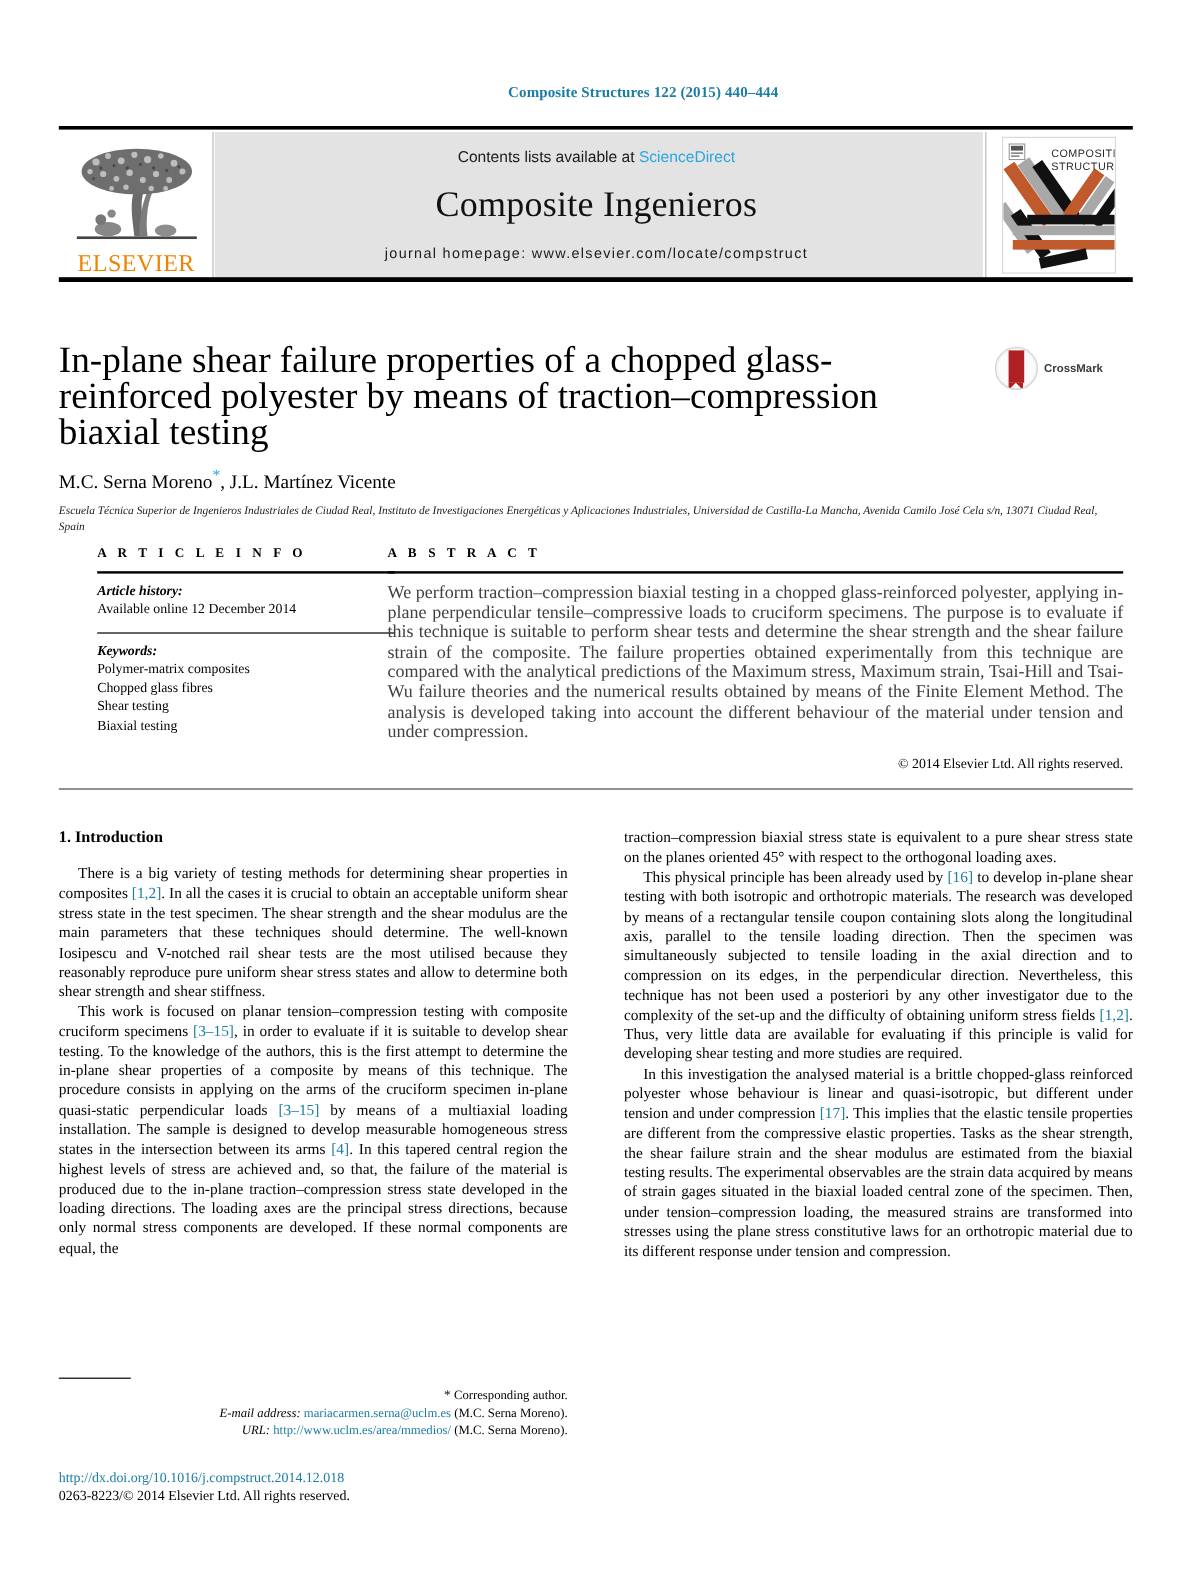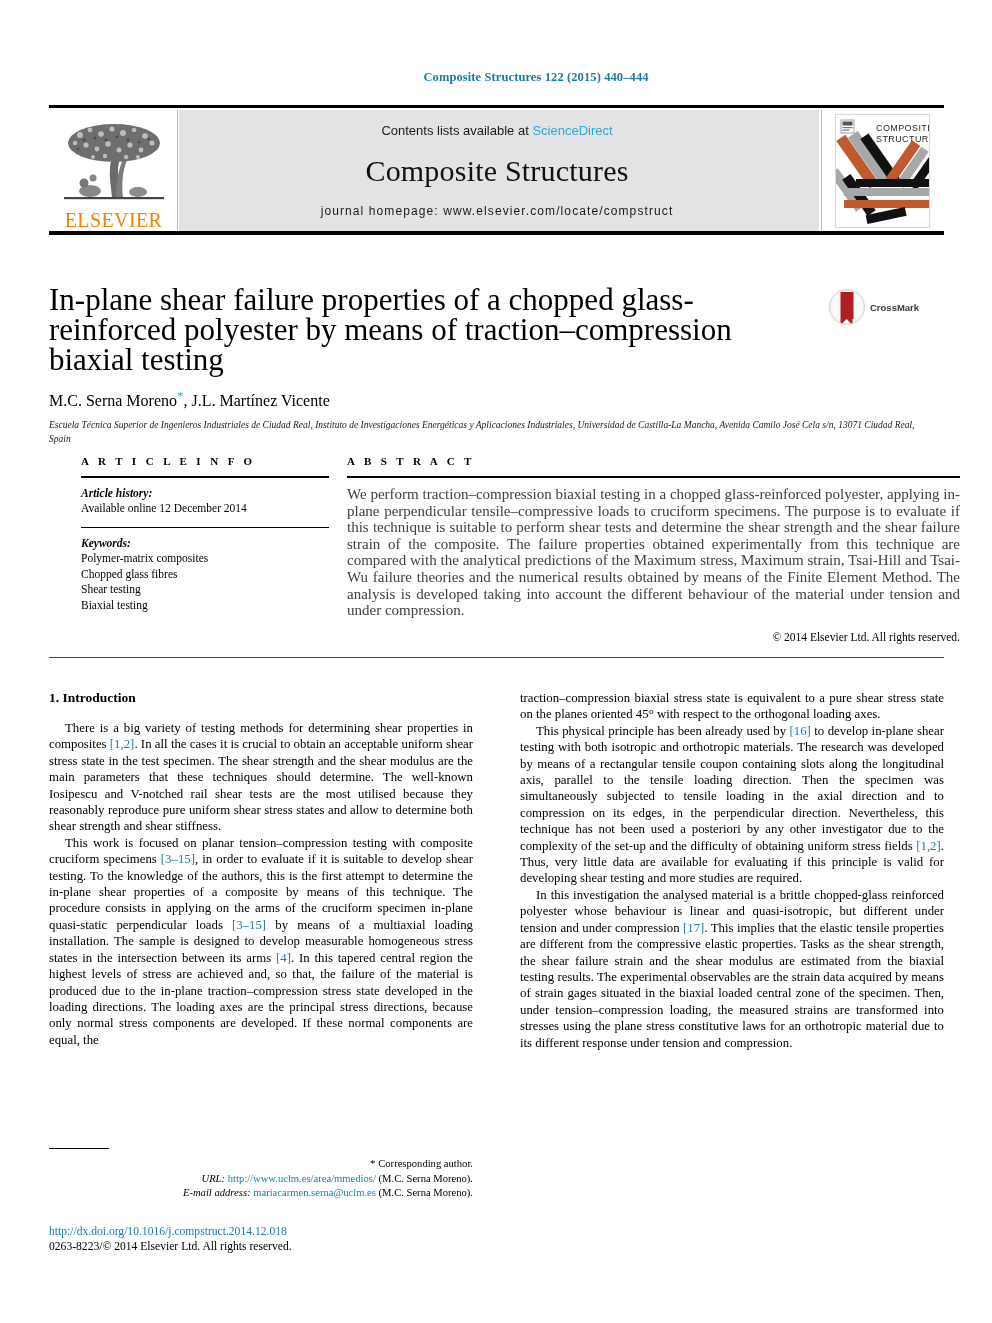--- a/index.html
+++ b/index.html
@@ -238,21 +238,21 @@
   }
   .col-left-info {
     position: absolute;
     left: 0;
     top: 0;
     width: 248px;
     margin-left: 32px;
   }
   .col-right-abs {
     position: absolute;
-    left: 298px;
+    left: 274px;
     top: 0;
     width: 613px;
   }
   .hr-thick {
     height: 2px;
     background: #000;
     margin: 9px 0 8px 0;
   }
   .hr-thin {
     height: 1px;
@@ -450,21 +450,21 @@
           </g>
         </svg>
       </div>
       <div class="elsevier-word">ELSEVIER</div>
     </div>
 
     <div class="banner-center">
       <div class="contents-line">
         <span>Contents lists available at </span><span class="sd">ScienceDirect</span>
       </div>
-      <div class="journal-title">Composite Structures</div>
+      <div class="journal-title">Composite Ingenieros</div>
       <div class="homepage-line">journal homepage: www.elsevier.com/locate/compstruct</div>
     </div>
 
     <div class="cover-thumb">
       <div class="cover-art">
         <svg viewBox="0 0 93 112" width="93" height="112" aria-hidden="true">
           <rect x="0" y="0" width="93" height="112" fill="#ffffff"></rect>
 
           <rect x="5" y="5" width="13" height="13" fill="#ffffff" stroke="#8a8a8a" stroke-width="0.8"></rect>
           <rect x="6.5" y="6.5" width="10" height="4" fill="#555"></rect>
@@ -558,27 +558,27 @@
 
   </div>
 
   <div class="footnote">
     <div class="footnote-rule"></div>
     <div class="footnote-line">
       <span class="star">*</span>
       <span>Corresponding author.</span>
     </div>
     <div class="footnote-line" style="padding-left:20px">
+      <span class="lbl">E-mail address:</span>
+      <span class="link">mariacarmen.serna@uclm.es</span>
+      <span>(M.C. Serna Moreno).</span>
+    </div>
+    <div class="footnote-line" style="padding-left:20px">
       <span class="lbl">URL:</span>
       <span class="link">http://www.uclm.es/area/mmedios/</span>
-      <span>(M.C. Serna Moreno).</span>
-    </div>
-    <div class="footnote-line" style="padding-left:20px">
-      <span class="lbl">E-mail address:</span>
-      <span class="link">mariacarmen.serna@uclm.es</span>
       <span>(M.C. Serna Moreno).</span>
     </div>
   </div>
 
   <div class="foot-doi">
     <div class="doi-link">http://dx.doi.org/10.1016/j.compstruct.2014.12.018</div>
     <div class="issn-line">0263-8223/© 2014 Elsevier Ltd. All rights reserved.</div>
   </div>
 
 </div>

